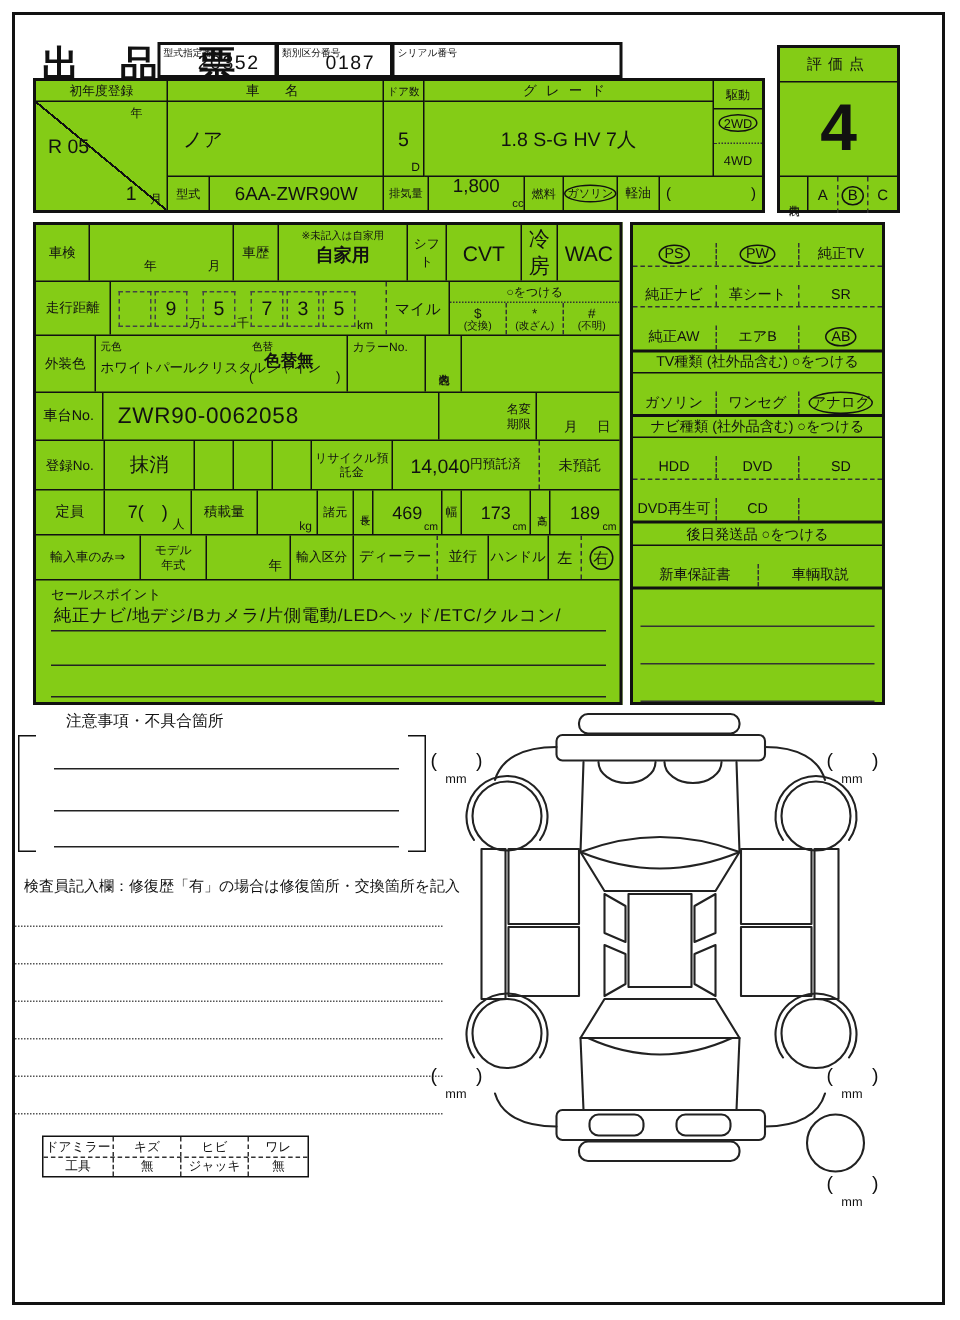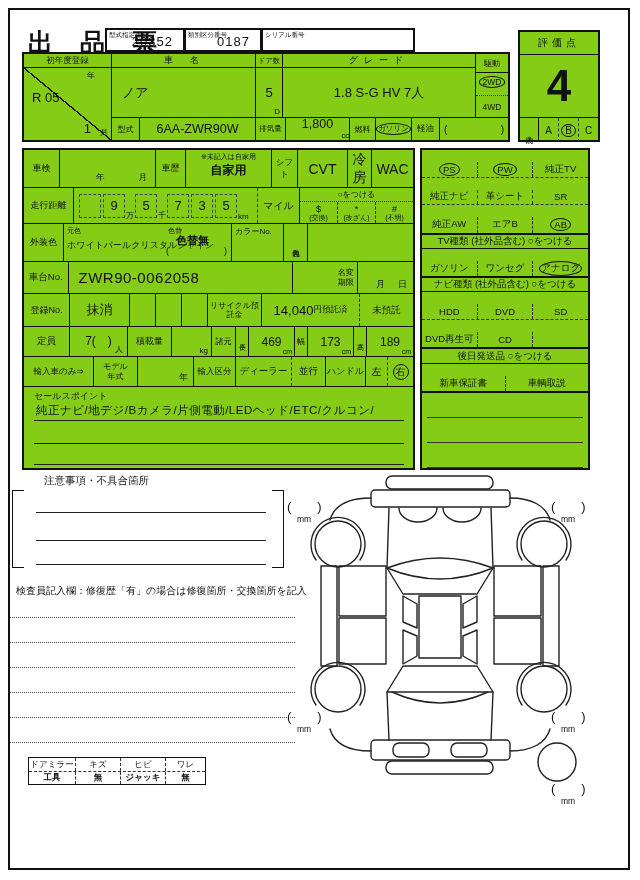--- a/index.html
+++ b/index.html
@@ -341,21 +341,21 @@
   <div class="a dash" style="left:10px;top:717px;width:285px;"></div>
   <div class="a dash" style="left:10px;top:742px;width:285px;"></div>
 
   <div class="a" style="left:28px;top:757px;width:178px;height:28px;border:1.5px solid #111;">
     <div style="display:flex;height:13px;border-bottom:1px dashed #333;">
       <div class="ctr" style="width:46px;font-size:8.5px;border-right:1px dashed #333;">ドアミラー</div>
       <div class="ctr" style="width:44px;font-size:8.5px;border-right:1px dashed #333;">キズ</div>
       <div class="ctr" style="width:44px;font-size:8.5px;border-right:1px dashed #333;font-family:Liberation Serif, serif;">ヒビ</div>
       <div class="ctr" style="flex:1;font-size:8.5px;">ワレ</div>
     </div>
-    <div style="display:flex;height:12px;font-weight:bold;">
+    <div style="display:flex;height:12px;">
       <div class="ctr" style="width:46px;font-size:8.5px;border-right:1px dashed #333;">工具</div>
       <div class="ctr" style="width:44px;font-size:8.5px;border-right:1px dashed #333;">無</div>
       <div class="ctr" style="width:44px;font-size:8.5px;border-right:1px dashed #333;">ジャッキ</div>
       <div class="ctr" style="flex:1;font-size:8.5px;">無</div>
     </div>
   </div>
 
   <div class="mm" style="left:287px;top:500px;">
     <span class="p">(　　)</span>
     <span class="m">mm</span>

